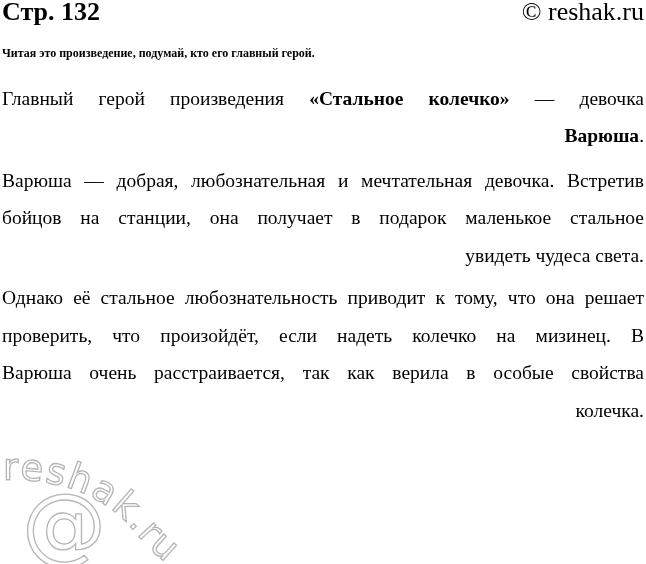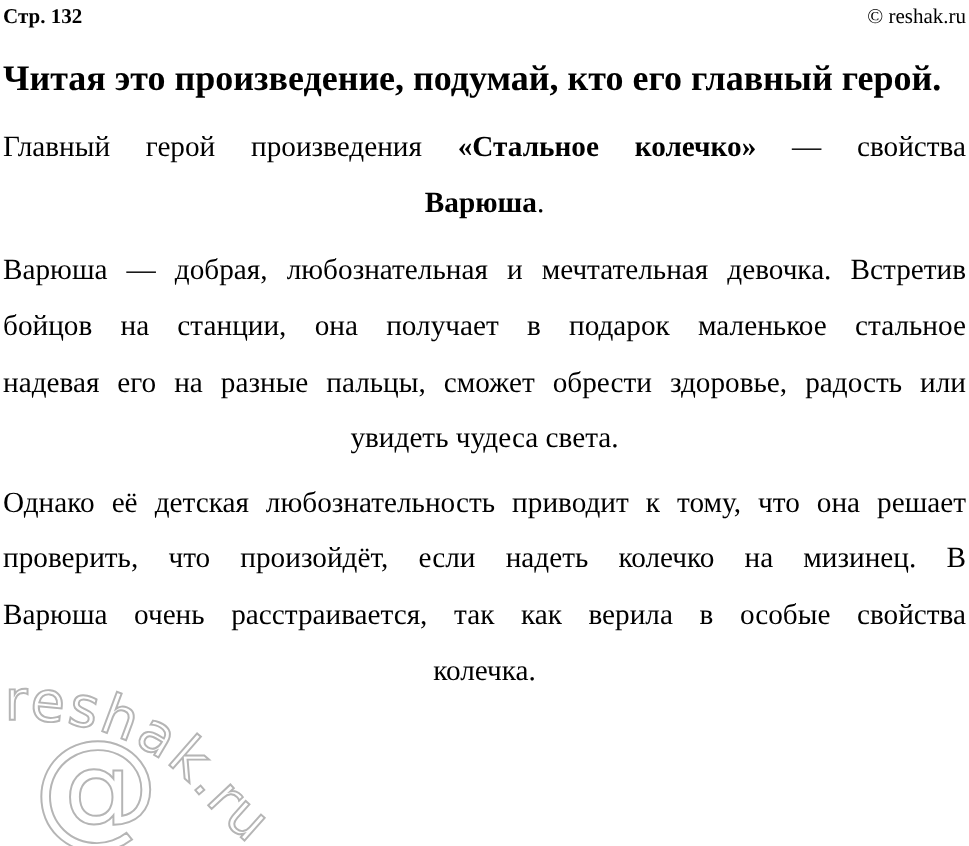--- a/index.html
+++ b/index.html
@@ -26,37 +26,37 @@
   .wm-text { font-size: 37px; letter-spacing: 2px; }
   .page {
     position: relative;
     z-index: 1;
     padding: 1px 2px 0 2px;
   }
   .header {
     display: flex;
     justify-content: space-between;
     align-items: baseline;
-    font-size: 14px;
+    font-size: 26px;
     line-height: 22px;
   }
   .page-label { font-weight: bold; }
   .question {
     font-weight: bold;
-    font-size: 24px;
+    font-size: 12px;
     line-height: 37.5px;
     margin-top: 12px;
   }
   .para {
     font-size: 19.5px;
     line-height: 37.5px;
     margin: 7px 0 0 0;
   }
   .para.p3 { margin-top: 5px; }
-  .line { text-align: center; }
+  .line { text-align: right; }
   .line.just { text-align: justify; text-align-last: justify; }
   .bold { font-weight: bold; }
 </style>
 </head>
 <body>
 
 <svg class="watermark" width="220" height="130" viewBox="0 0 220 130" aria-hidden="true">
   <defs>
     <path id="wmpath" d="M 3 42 C 60 40, 105 58, 133 92 C 148 110, 160 120, 175 132" fill="none"></path>
   </defs>
@@ -69,31 +69,30 @@
 <div class="page">
 
   <div class="header">
     <span class="page-label">Стр. 132</span>
     <span class="copyright">© reshak.ru</span>
   </div>
 
   <div class="question">Читая это произведение, подумай, кто его главный герой.</div>
 
   <div class="para">
-    <div class="line just"><span>Главный герой произведения </span><span class="bold">«Стальное колечко»</span><span> — свойства</span></div>
+    <div class="line just"><span>Главный герой произведения </span><span class="bold">«Стальное колечко»</span><span> — девочка</span></div>
     <div class="line"><span class="bold">Варюша</span><span>.</span></div>
   </div>
 
   <div class="para">
     <div class="line just">Варюша — добрая, любознательная и мечтательная девочка. Встретив</div>
     <div class="line just">бойцов на станции, она получает в подарок маленькое стальное</div>
-    <div class="line just">надевая его на разные пальцы, сможет обрести здоровье, радость или</div>
     <div class="line">увидеть чудеса света.</div>
   </div>
 
   <div class="para p3">
-    <div class="line just">Однако её детская любознательность приводит к тому, что она решает</div>
+    <div class="line just">Однако её стальное любознательность приводит к тому, что она решает</div>
     <div class="line just">проверить, что произойдёт, если надеть колечко на мизинец. В</div>
     <div class="line just">Варюша очень расстраивается, так как верила в особые свойства</div>
     <div class="line">колечка.</div>
   </div>
 
 </div>
 
 </body></html>

